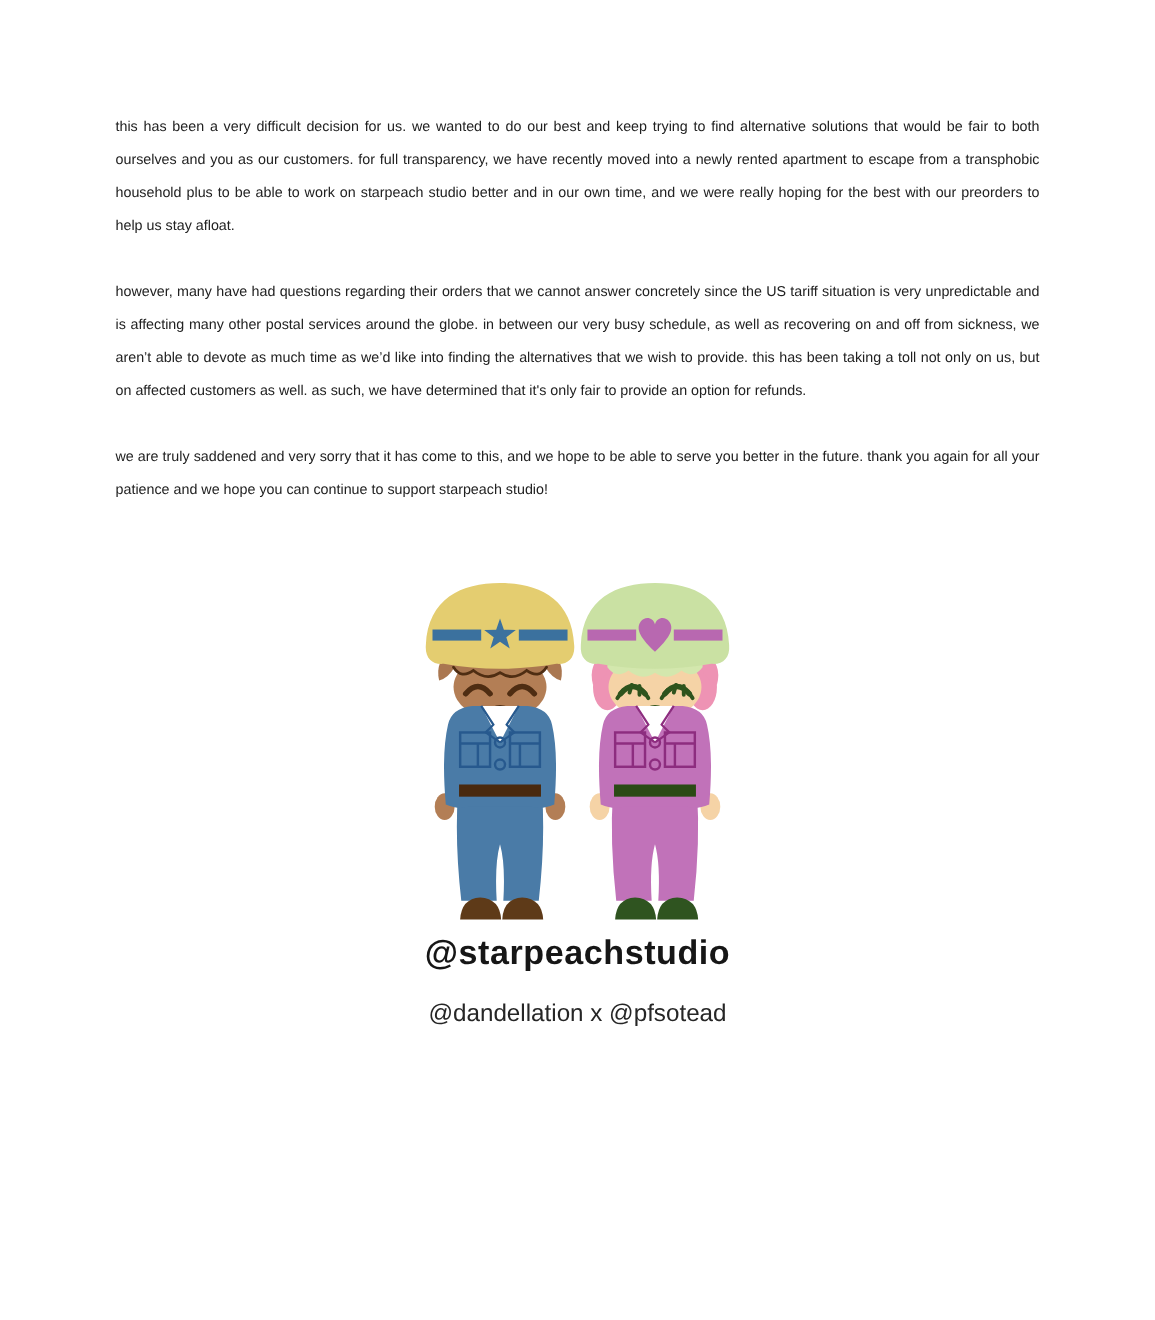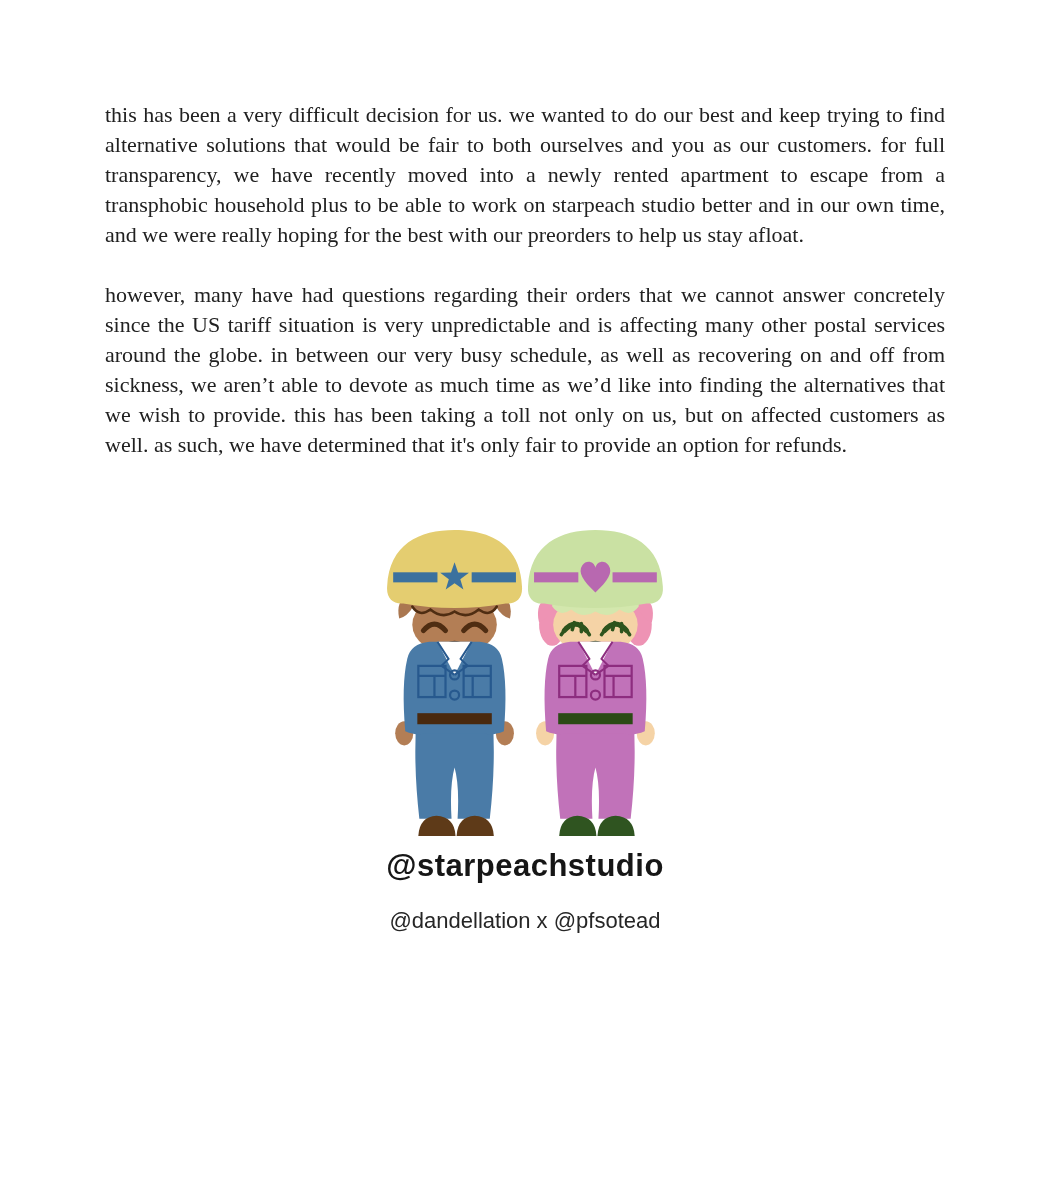--- a/index.html
+++ b/index.html
@@ -6,25 +6,24 @@
   body {
     width: 1050px;
     height: 1200px;
     background: var(--page-bg, #ffffff);
     font-family: "Liberation Sans", "DejaVu Sans", sans-serif;
     color: var(--text, #212121);
     overflow: hidden;
   }
   .letter {
     padding: 100px 105px 0 105px;
-    font-size: 22px;
+    font-size: 13px;
     line-height: 30px;
     text-align: justify;
     text-justify: inter-word;
-    font-family: Liberation Serif, serif;
   }
   .letter p { margin: 0 0 30px 0; }
   .letter p:last-child { margin-bottom: 0; }
 
   .mascots {
     margin: 64px auto 0 auto;
     width: 292px;
     text-align: center;
   }
   .mascots svg { display: block; }
@@ -69,20 +68,21 @@
   .c-right .shoe     { fill: var(--right-shoes); }
 
   .collar { fill: var(--collar, #ffffff); }
 </style>
 </head>
 <body>
 
 <main class="letter">
   <p>this has been a very difficult decision for us. we wanted to do our best and keep trying to find alternative solutions that would be fair to both ourselves and you as our customers. for full transparency, we have recently moved into a newly rented apartment to escape from a transphobic household plus to be able to work on starpeach studio better and in our own time, and we were really hoping for the best with our preorders to help us stay afloat.</p>
   <p>however, many have had questions regarding their orders that we cannot answer concretely since the US tariff situation is very unpredictable and is affecting many other postal services around the globe. in between our very busy schedule, as well as recovering on and off from sickness, we aren’t able to devote as much time as we’d like into finding the alternatives that we wish to provide. this has been taking a toll not only on us, but on affected customers as well. as such, we have determined that it's only fair to provide an option for refunds.</p>
+  <p>we are truly saddened and very sorry that it has come to this, and we hope to be able to serve you better in the future. thank you again for all your patience and we hope you can continue to support starpeach studio!</p>
 </main>
 
 <figure class="mascots">
   <svg width="292" height="322" viewBox="0 0 290 320" xmlns="http://www.w3.org/2000/svg">
 
     <g class="c-left">
 
       <path class="hair" d="M30,70 Q16,76 20,94 Q28,92 34,82 Z"></path>
       <path class="hair" d="M120,70 Q134,76 130,94 Q122,92 116,82 Z"></path>
 

